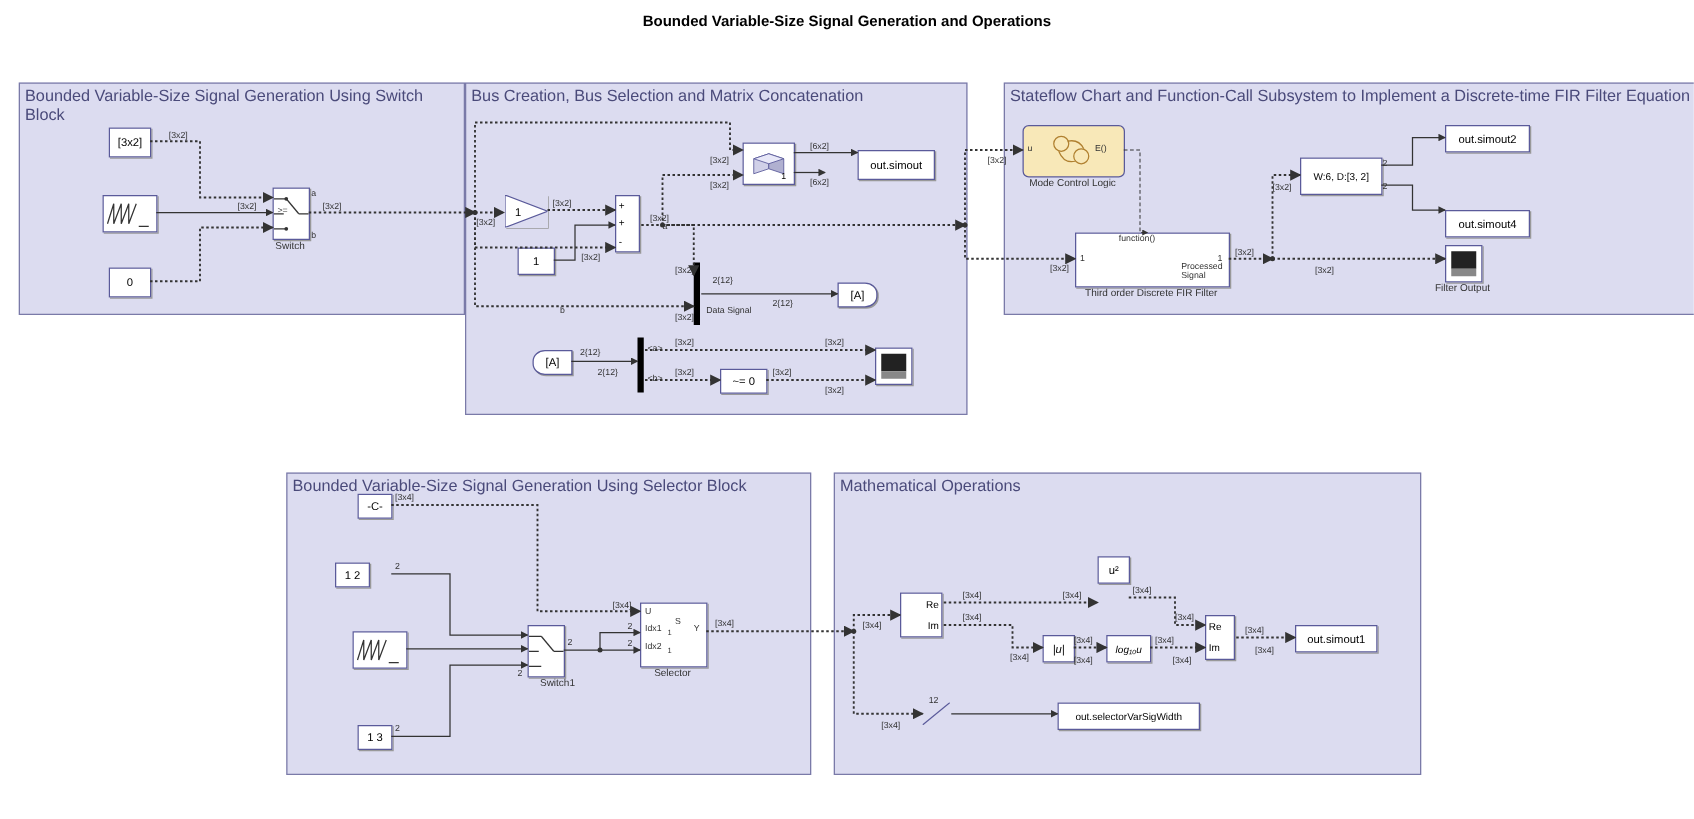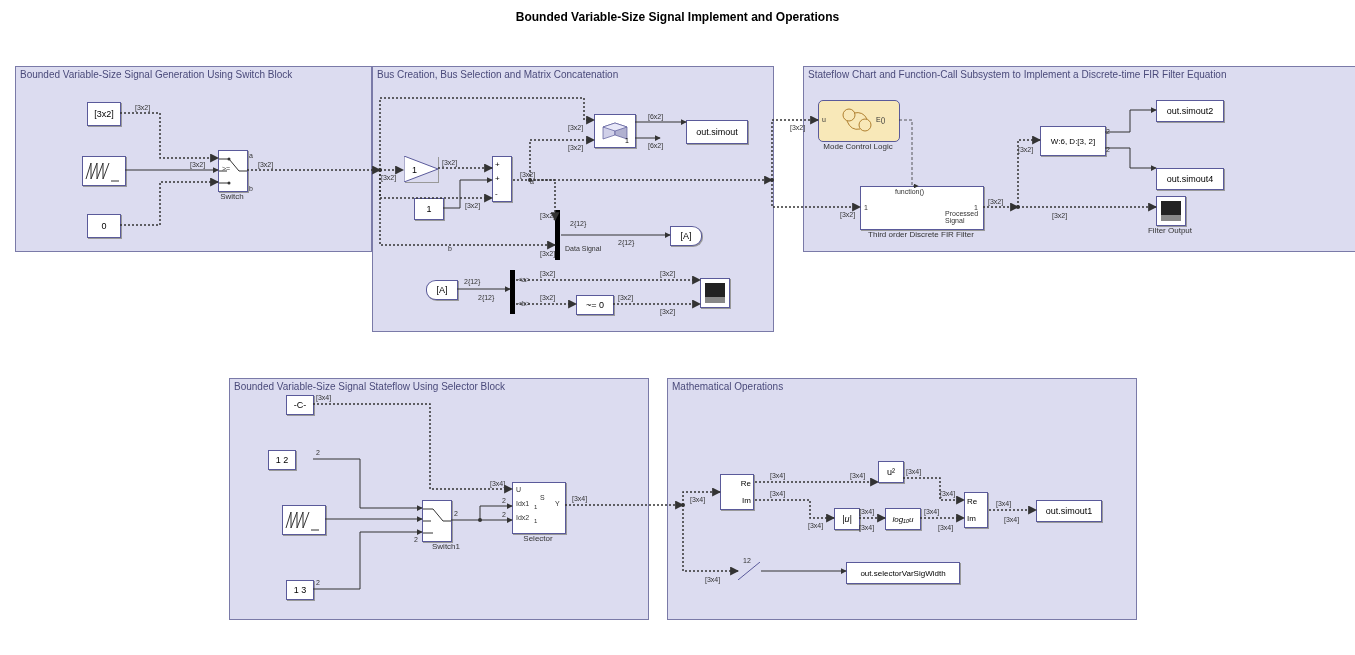--- a/index.html
+++ b/index.html
@@ -1,47 +1,47 @@
 <!DOCTYPE html>
 <html><head>
 <meta charset="utf-8">
 <style>
 body{margin:0;font-family:Arial,Helvetica,sans-serif;font-size:10px;background:#fff;width:1355px;height:655px;position:relative}
 .canvas{position:relative;width:1355px;height:655px}
 .title{position:absolute;left:0;right:0;top:10px;text-align:center;font-weight:bold;font-size:12px}
 .copyright{position:absolute;left:0;right:0;top:637px;text-align:center;font-size:9px}
 .region{position:absolute;background:#dcdcf0;border:1px solid #7a7aa8}
-.region-title{position:absolute;top:2px;left:4px;font-size:10px;color:#4a4a7a}
+.region-title{position:absolute;top:2px;left:4px;font-size:13px;color:#4a4a7a}
 .block{position:absolute;background:#fff;border:1px solid #5a5a9a;display:flex;align-items:center;justify-content:center;font-size:9px}
 .port-label{position:absolute;font-size:7px;color:#333}
 svg{position:absolute;top:0;left:0;pointer-events:none}
 .siglabel{font-size:7px;fill:#333}
 .blk-label{position:absolute;font-size:8px;color:#333;text-align:center}
 .shadow{box-shadow:1px 1px 0 #999}
 </style>
 </head>
 <body>
 <div class="canvas">
 
-<div class="title">Bounded Variable-Size Signal Implement and Operations</div>
+<div class="title">Bounded Variable-Size Signal Generation and Operations</div>
 
 <div class="region" style="left:15px;top:66px;width:355px;height:184px">
   <div class="region-title">Bounded Variable-Size Signal Generation Using Switch Block</div>
 </div>
 
 <div class="region" style="left:372px;top:66px;width:400px;height:264px">
   <div class="region-title">Bus Creation, Bus Selection and Matrix Concatenation</div>
 </div>
 
 <div class="region" style="left:803px;top:66px;width:563px;height:184px">
   <div class="region-title">Stateflow Chart and Function-Call Subsystem to Implement a Discrete-time FIR Filter Equation</div>
 </div>
 
 <div class="region" style="left:229px;top:378px;width:418px;height:240px">
-  <div class="region-title">Bounded Variable-Size Signal Stateflow Using Selector Block</div>
+  <div class="region-title">Bounded Variable-Size Signal Generation Using Selector Block</div>
 </div>
 
 <div class="region" style="left:667px;top:378px;width:468px;height:240px">
   <div class="region-title">Mathematical Operations</div>
 </div>
 
 <div class="block shadow" style="left:87px;top:102px;width:32px;height:22px">[3x2]</div>
 <div class="block shadow" style="left:82px;top:156px;width:42px;height:28px">
   <svg width="40" height="26" viewBox="0 0 40 26">
         <polyline points="3,22 8,6 8,22 14,6 14,22 20,6 20,22 26,6" stroke="#333" stroke-width="1" fill="none"></polyline>
@@ -172,21 +172,21 @@
 <div class="port-label" style="left:534px;top:504px;font-size:6px">1</div>
 <div class="port-label" style="left:534px;top:518px;font-size:6px">1</div>
 <div class="port-label" style="left:555px;top:500px">Y</div>
 <div class="blk-label" style="left:512px;top:534px;width:52px">Selector</div>
 
 <div class="block shadow" style="left:720px;top:474px;width:34px;height:36px;font-size:8px;flex-direction:column;align-items:flex-end;justify-content:space-around;padding-right:2px;box-sizing:border-box">
   <span>Re</span>
   <span>Im</span>
 </div>
 <div class="block shadow" style="left:834px;top:508px;width:24px;height:20px;font-style:italic">|u|</div>
-<div class="block shadow" style="left:878px;top:461px;width:24px;height:20px;">u²</div>
+<div class="block shadow" style="left:878px;top:445px;width:24px;height:20px;">u²</div>
 <div class="block shadow" style="left:885px;top:508px;width:34px;height:20px;font-style:italic;font-size:8px">log₁₀u</div>
 
 <div class="block shadow" style="left:964px;top:492px;width:24px;height:36px;font-size:8px;flex-direction:column;align-items:flex-start;justify-content:space-around;padding-left:2px;box-sizing:border-box">
   <span>Re</span>
   <span>Im</span>
 </div>
 <div class="block shadow" style="left:1036px;top:500px;width:64px;height:20px">out.simout1</div>
 
 <div class="block" style="left:738px;top:562px;width:22px;height:18px;border:none;background:transparent">
   <svg width="22" height="18">

